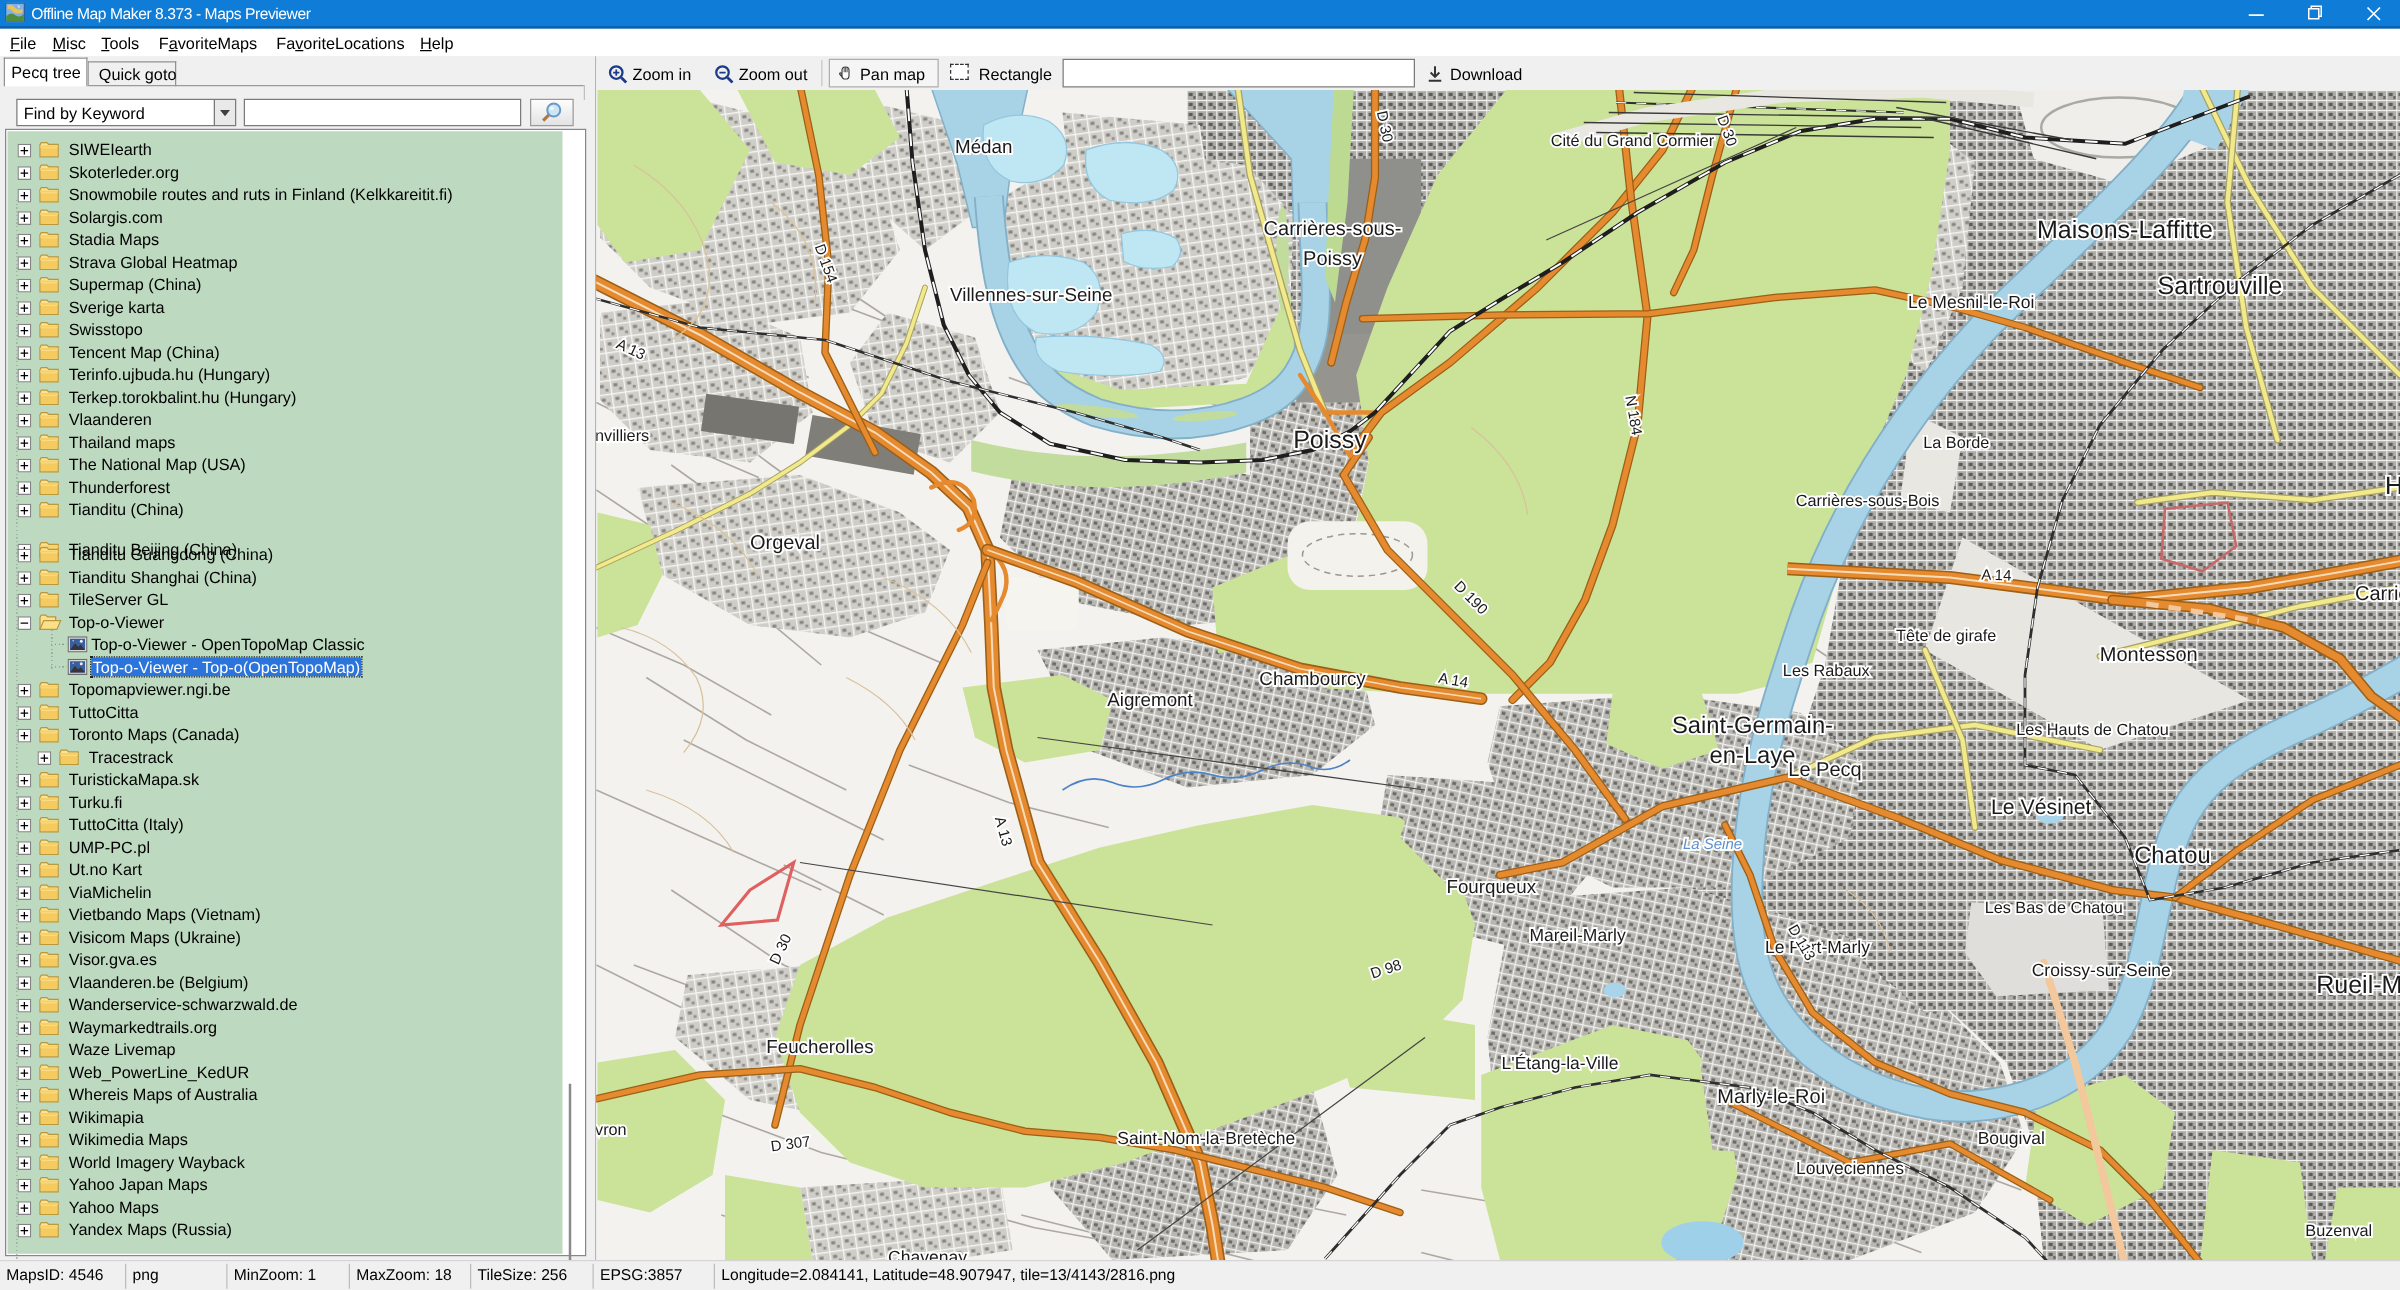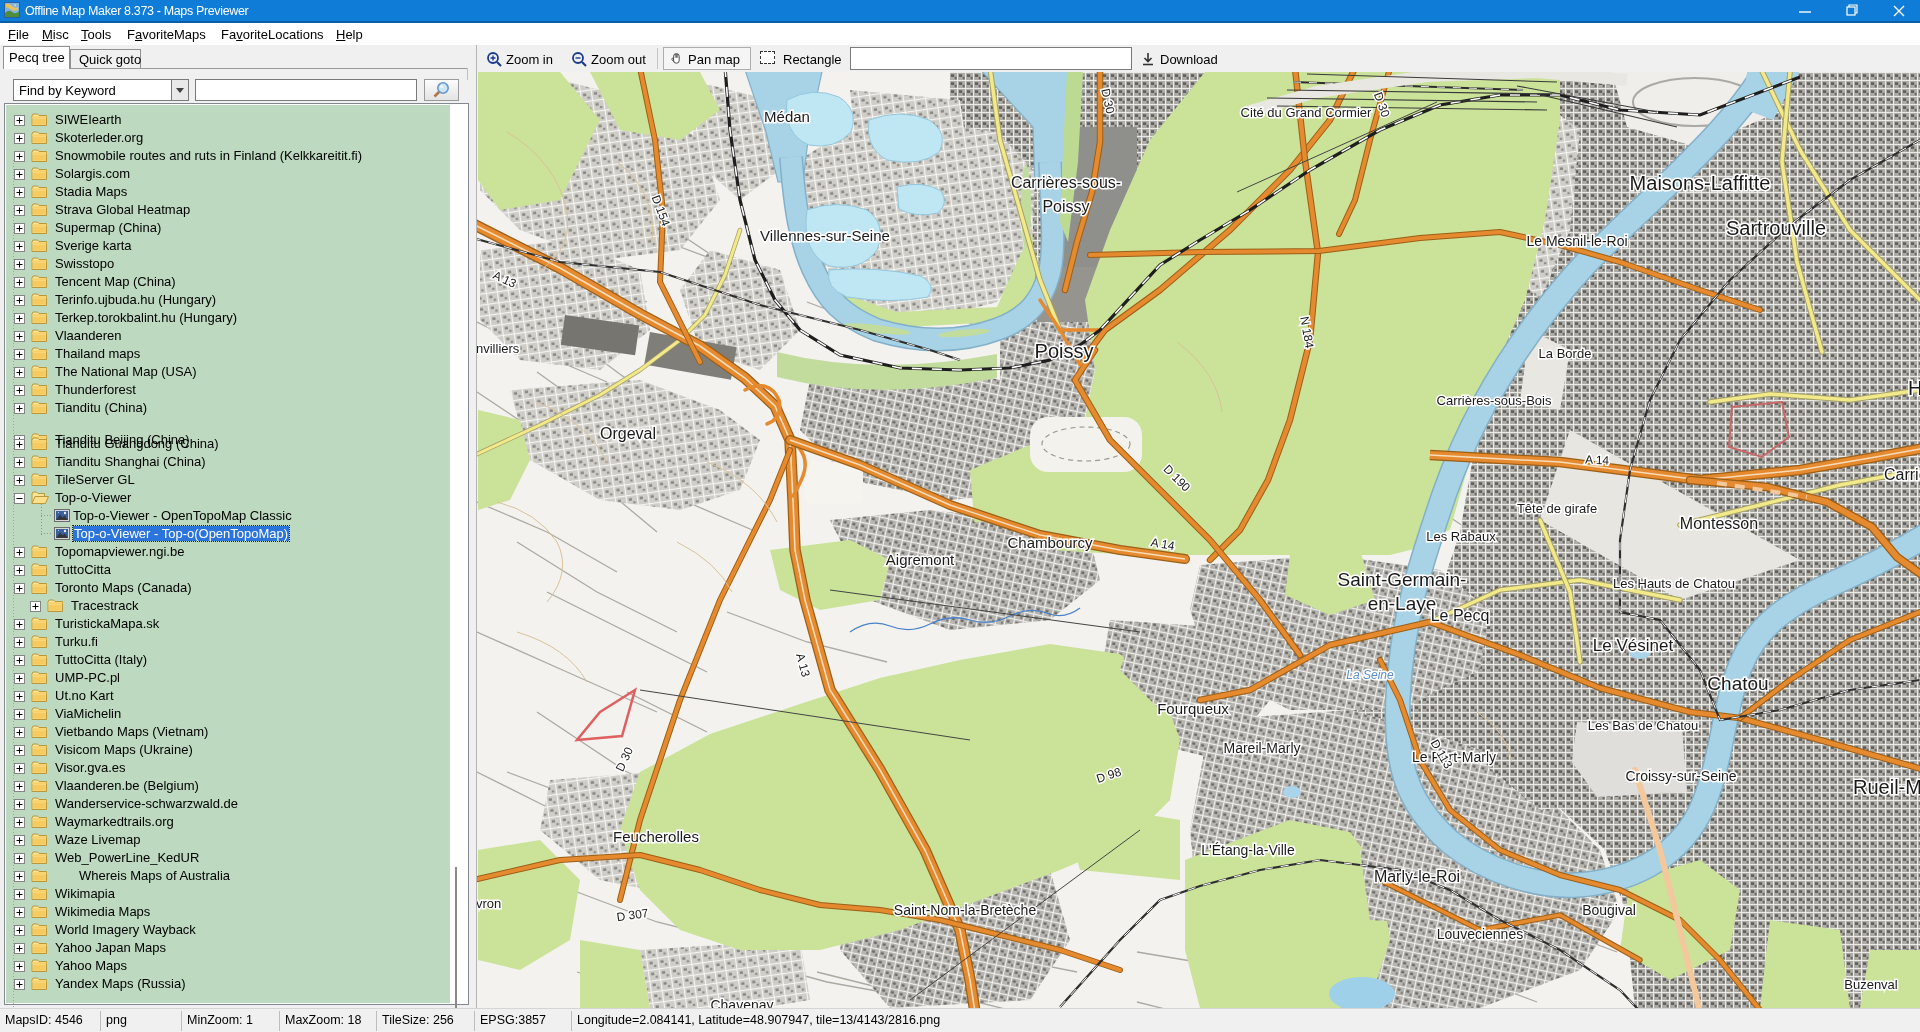--- a/index.html
+++ b/index.html
@@ -567,21 +567,21 @@
 <div style="position:absolute;left:0;top:762px;width:440px;height:18px;">
         <span style="position:absolute;left:8px;top:3px;"><svg width="11" height="11" viewBox="0 0 11 11">
             <rect x="0.5" y="0.5" width="10" height="10" fill="#FDFDFD" stroke="#848484"></rect>
             <path d="M2.5 5.5 L8.5 5.5 M5.5 2.5 L5.5 8.5" stroke="#000" stroke-width="1"></path>
           </svg></span>
         <span style="position:absolute;left:25px;top:2px;"><svg width="17" height="14" viewBox="0 0 17 14">
             <path d="M1 3 L1 12.5 L15.5 12.5 L15.5 2.5 L8 2.5 L6.5 1 L2 1 Z" fill="#FBE294" stroke="#B9973B" stroke-width="1"></path>
             <path d="M1 4.2 L15.5 4.2" stroke="#F6D067" stroke-width="1.6"></path>
             <path d="M1.8 5.5 L14.7 5.5 L14.7 11.7 L1.8 11.7 Z" fill="#F5CB5F"></path>
           </svg></span>
-        <span style="position:absolute;left:49px;top:1px;white-space:nowrap;margin-left:24px;">Whereis Maps of Australia</span>
+        <span style="position:absolute;left:49px;top:1px;white-space:nowrap;">Whereis Maps of Australia</span>
       </div>
 <div style="position:absolute;left:0;top:780px;width:440px;height:18px;">
         <span style="position:absolute;left:8px;top:3px;"><svg width="11" height="11" viewBox="0 0 11 11">
             <rect x="0.5" y="0.5" width="10" height="10" fill="#FDFDFD" stroke="#848484"></rect>
             <path d="M2.5 5.5 L8.5 5.5 M5.5 2.5 L5.5 8.5" stroke="#000" stroke-width="1"></path>
           </svg></span>
         <span style="position:absolute;left:25px;top:2px;"><svg width="17" height="14" viewBox="0 0 17 14">
             <path d="M1 3 L1 12.5 L15.5 12.5 L15.5 2.5 L8 2.5 L6.5 1 L2 1 Z" fill="#FBE294" stroke="#B9973B" stroke-width="1"></path>
             <path d="M1 4.2 L15.5 4.2" stroke="#F6D067" stroke-width="1.6"></path>
             <path d="M1.8 5.5 L14.7 5.5 L14.7 11.7 L1.8 11.7 Z" fill="#F5CB5F"></path>

